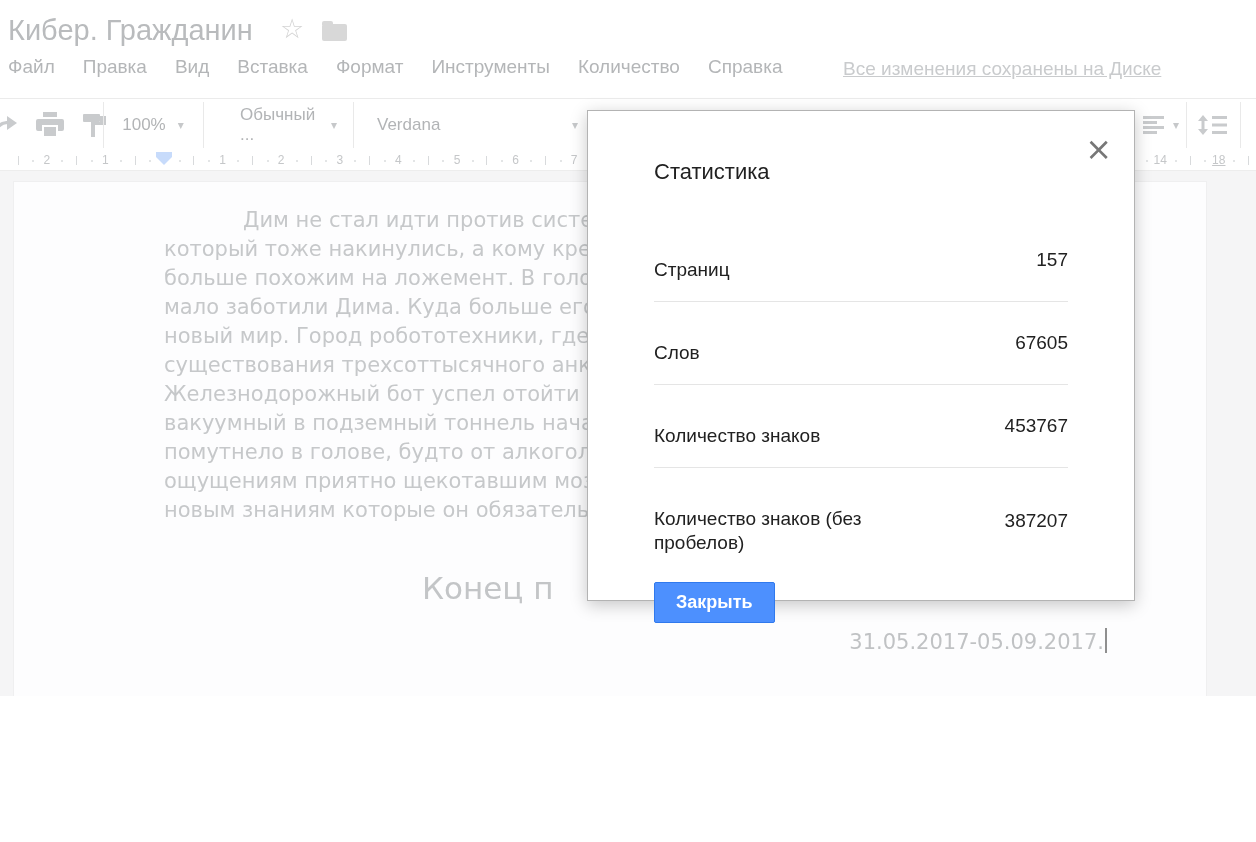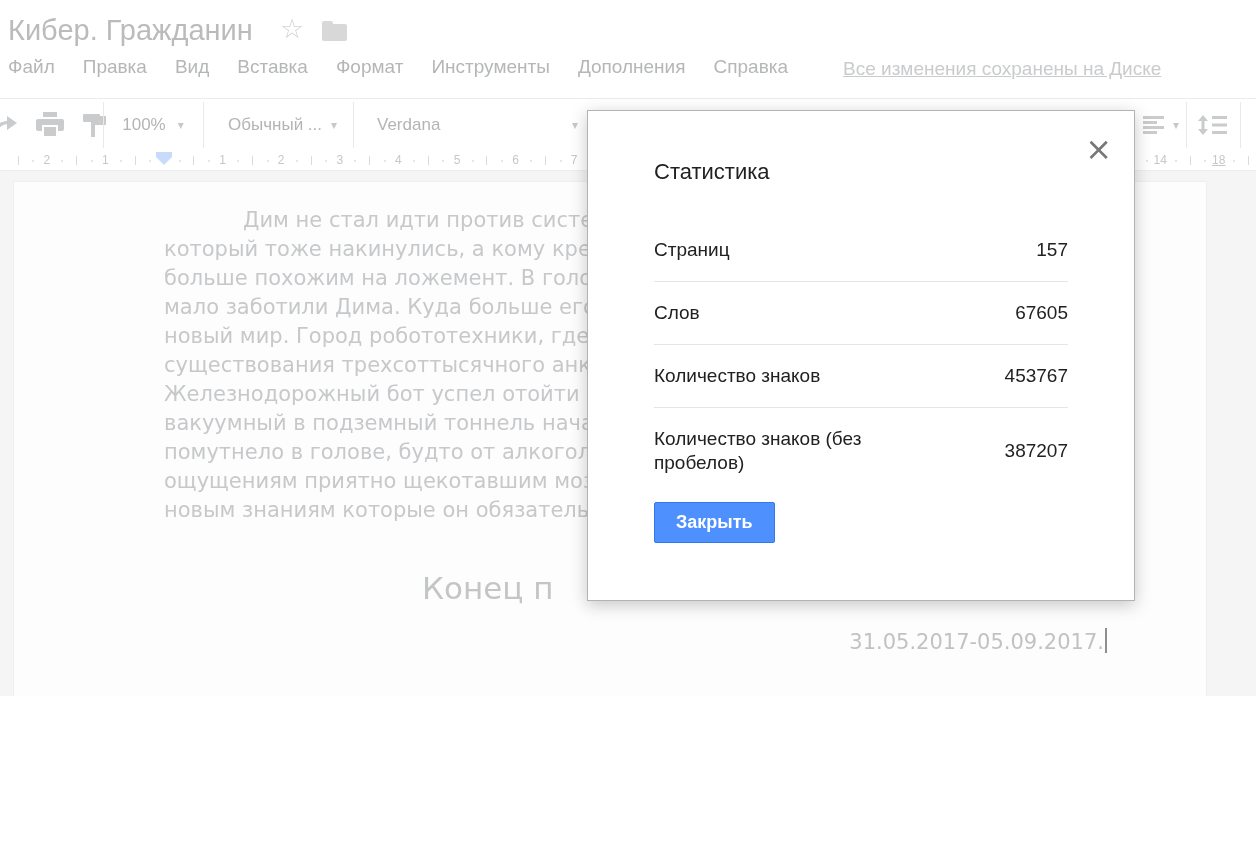--- a/index.html
+++ b/index.html
@@ -49,21 +49,21 @@
   
   .dialog{position:absolute;left:587px;top:110px;width:548px;height:491px;background:#ffffff;
     border:1px solid #b3b3b3;box-shadow:0 4px 16px rgba(0,0,0,0.22);box-sizing:border-box;
     padding:0 66px;z-index:30;color:#212121;}
   .dialog-close{position:absolute;top:22px;right:22px;font-size:32px;line-height:1;color:#777;cursor:pointer;font-family:"DejaVu Sans",sans-serif;}
   .dialog-title{margin-top:48px;font-size:22px;color:#212121;}
   .stat-rows{margin-top:34px;}
   .stat-row{display:flex;justify-content:space-between;align-items:center;
     padding:19px 0;border-bottom:1px solid #e5e5e5;font-size:19px;}
   .stat-row.last{border-bottom:none;}
-  .stat-label{max-width:240px;line-height:24px;}
+  .stat-label{max-width:240px;line-height:24px;margin-top:20px;}
   .stat-value{text-align:right;}
   .close-btn{display:inline-block;margin-top:8px;padding:9px 21px;border-radius:2px;
     background:var(--accent,#4d90fe);border:1px solid var(--accent-border,#3079ed);
     color:var(--accent-text,#fff);font-size:18px;font-weight:bold;font-family:inherit;cursor:pointer;}
 </style>
 </head>
 <body>
 
 <div class="screen">
 
@@ -71,21 +71,21 @@
   <div class="star">☆</div>
   <div class="folder"></div>
 
   <nav class="menubar">
       <span class="menu-item">Файл</span>
       <span class="menu-item">Правка</span>
       <span class="menu-item">Вид</span>
       <span class="menu-item">Вставка</span>
       <span class="menu-item">Формат</span>
       <span class="menu-item">Инструменты</span>
-      <span class="menu-item">Дополнения</span>
+      <span class="menu-item">Количество</span>
       <span class="menu-item">Справка</span>
     </nav>
   <div class="save-status">Все изменения сохранены на Диске</div>
 
   <div class="tb-top-border"></div>
   <div class="toolbar">
     <div class="tb-cell" style="left:-8px;width:110px;gap:18px;">
       <span class="tb-icon">
         <svg width="26" height="24" viewBox="0 0 26 24" fill="#c9cbcd" xmlns="http://www.w3.org/2000/svg">
           <path d="M15 3 L25 10 L15 17 Z"></path>
@@ -106,21 +106,21 @@
           <rect x="9" y="16" width="4" height="9"></rect>
         </svg>
       </span>
     </div>
     <div class="tb-sep" style="left:103px;"></div>
     <div class="tb-cell" style="left:103px;width:100px;justify-content:center;gap:12px;">
       <span>100%</span>
       <span class="tb-caret">▾</span>
     </div>
     <div class="tb-sep" style="left:203px;"></div>
-    <div class="tb-cell" style="left:203px;width:150px;padding:0 16px 0 25px;box-sizing:border-box;justify-content:space-between;">
+    <div class="tb-cell" style="left:203px;width:150px;padding:0 16px 0 37px;box-sizing:border-box;justify-content:space-between;">
       <span>Обычный ...</span>
       <span class="tb-caret">▾</span>
     </div>
     <div class="tb-sep" style="left:353px;"></div>
     <div class="tb-cell" style="left:353px;width:225px;padding-left:24px;box-sizing:border-box;">
       <span>Verdana</span>
       <span class="tb-caret" style="margin-left:72px;">▾</span>
     </div>
     <div class="tb-cell" style="left:1136px;width:50px;justify-content:center;gap:8px;">
       <span class="tb-icon">

